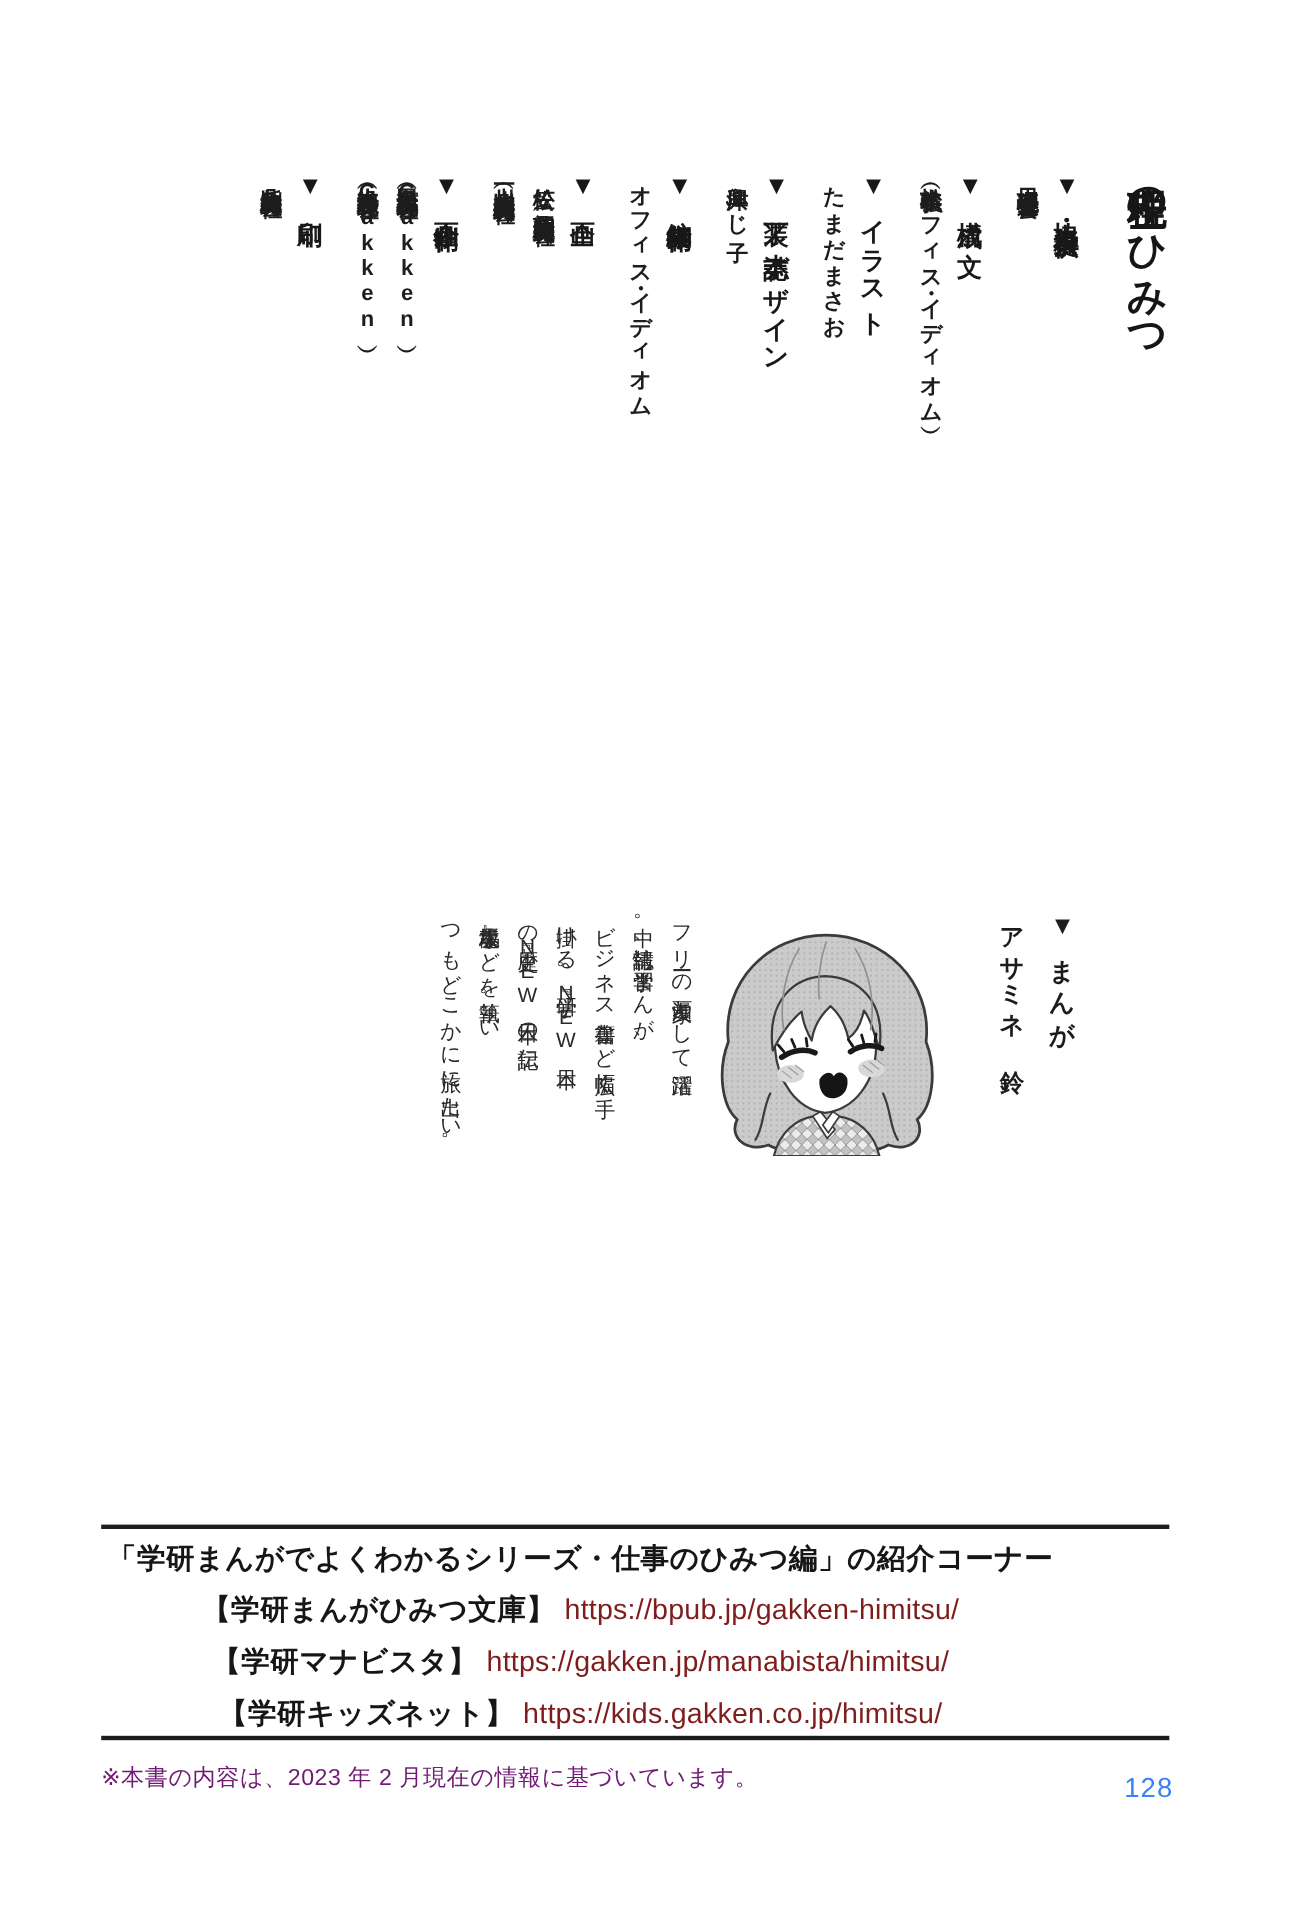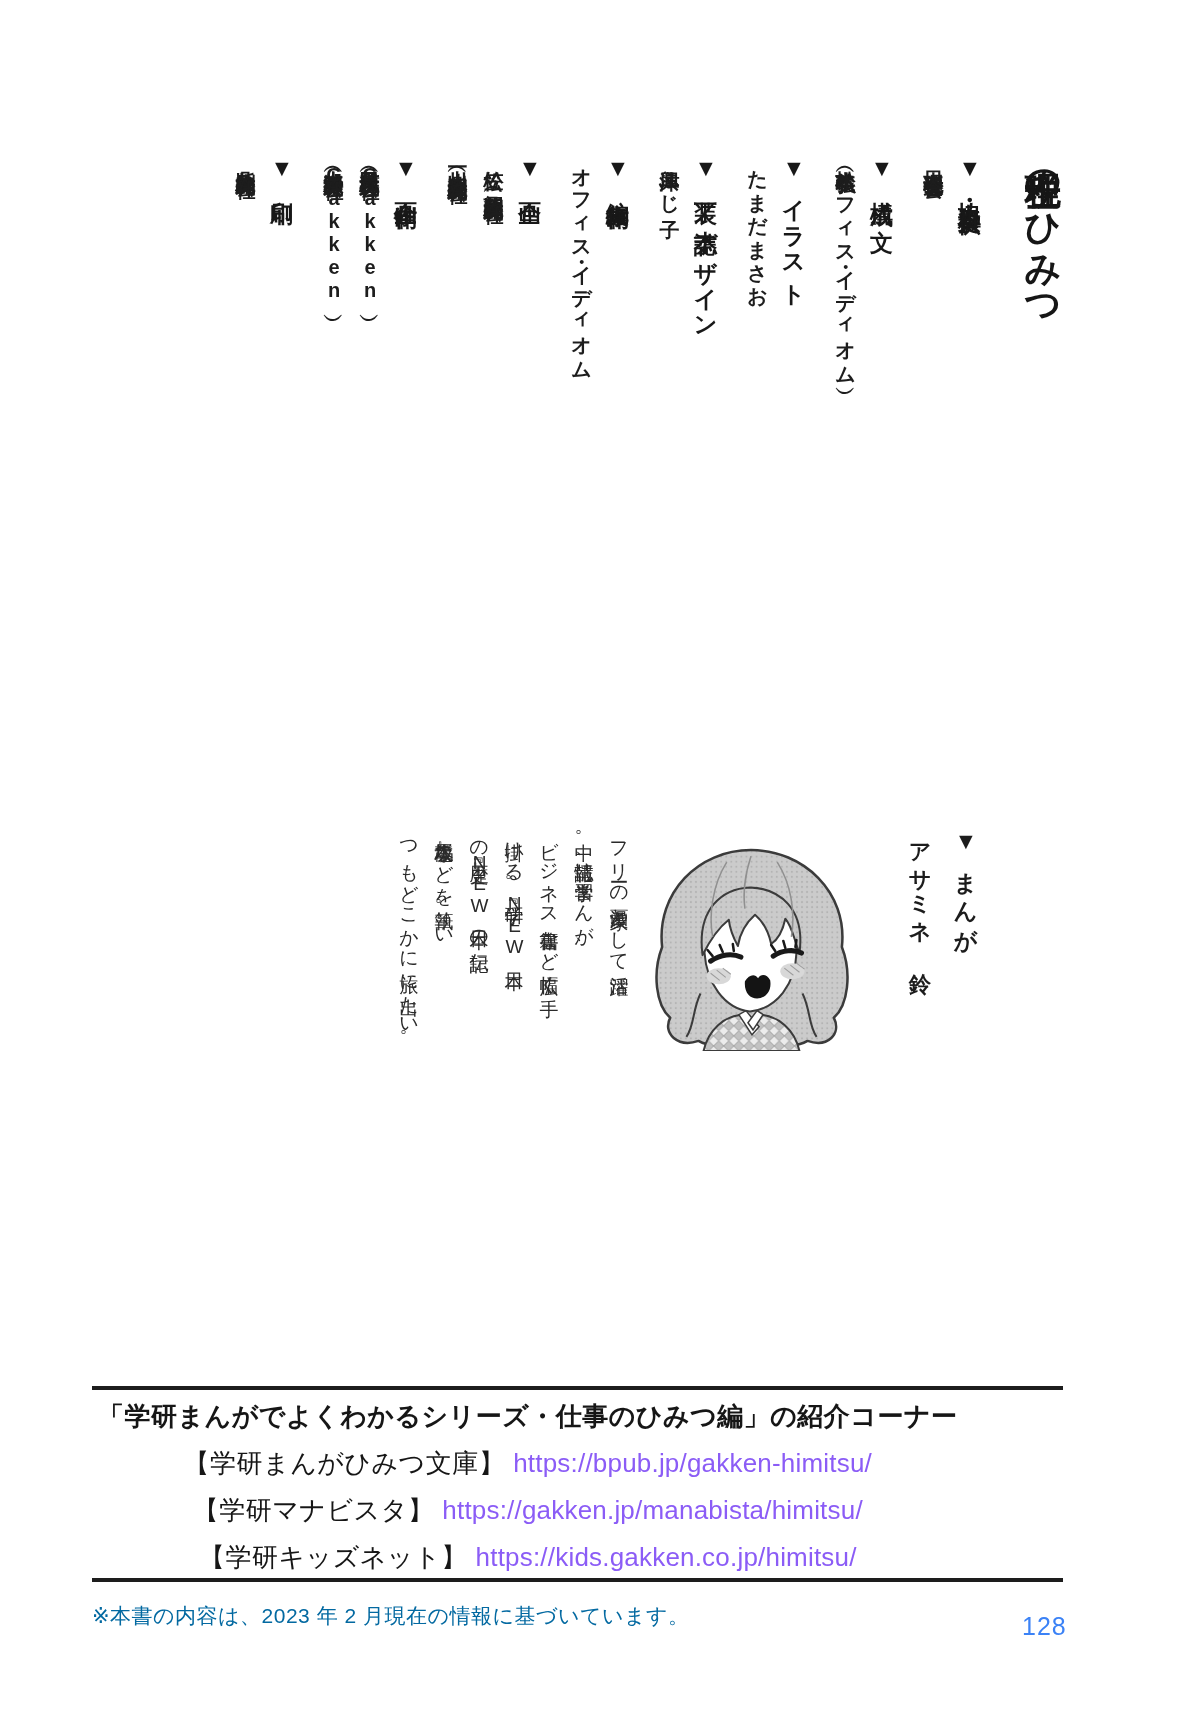--- a/index.html
+++ b/index.html
@@ -89,37 +89,37 @@
     top: 1400px;
   }
   .promo p {
     margin: 0 0 15px 0;
     font-size: 26px;
     line-height: 32px;
     color: #161616;
     text-align: center;
   }
   .promo-intro { font-weight: bold; letter-spacing: 0.5px; }
-  .promo-label { font-weight: normal; letter-spacing: 0.5px; }
+  .promo-label { font-weight: bold; letter-spacing: 0.5px; }
   .promo-url {
     font-weight: 400;
     margin-left: 8px;
-    color: #8b5cf6;
+    color: #7f1d1d;
     text-decoration: none;
     letter-spacing: 0.2px;
   }
 
   .footnote {
     position: absolute;
     left: 92px;
     top: 1602px;
     margin: 0;
     font-size: 21px;
     font-weight: 400;
-    color: #0369a1;
+    color: #701a75;
     letter-spacing: 0.5px;
   }
 
   .page-number {
     position: absolute;
     left: 1022px;
     top: 1612px;
     font-size: 25px;
     color: #3b82f6;
     letter-spacing: 1px;

